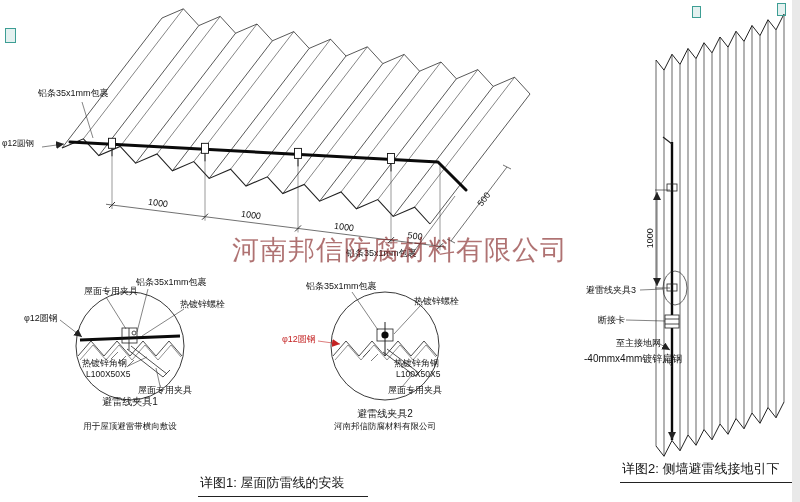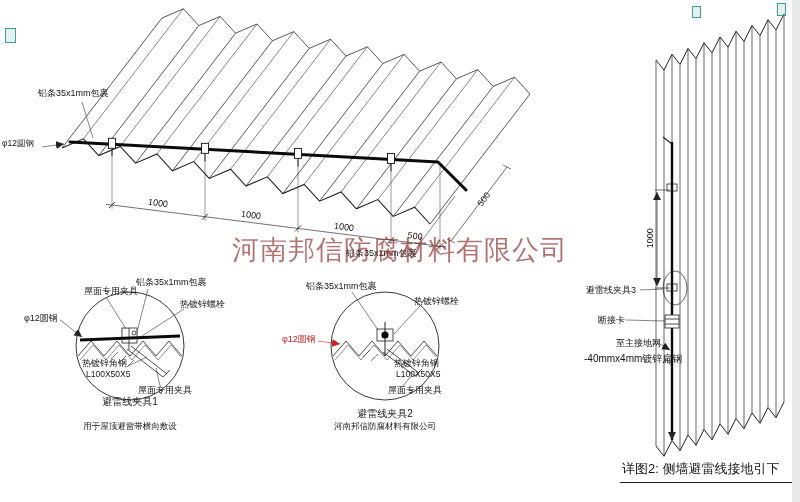--- a/index.html
+++ b/index.html
@@ -214,18 +214,19 @@
   <div class="lbl ctr sm" style="left:325px;top:422px;width:120px">河南邦信防腐材料有限公司</div>
 
   <div class="lbl ctr rotm90" style="left:630px;top:233px;width:40px">1000</div>
   <div class="lbl" style="left:586px;top:285px">避雷线夹具3</div>
   <div class="lbl" style="left:598px;top:315px">断接卡</div>
   <div class="lbl" style="left:616px;top:338px">至主接地网</div>
   <div class="lbl md" style="left:584px;top:353px">-40mmx4mm镀锌扁钢</div>
 
   <div class="watermark">河南邦信防腐材料有限公司</div>
 
+  <div class="caption" style="left:198px;top:474px">详图1: 屋面防雷线的安装</div>
   <div class="caption" style="left:620px;top:460px">详图2: 侧墙避雷线接地引下</div>
 
   <div class="artifact" style="left:5px;top:28px;width:11px;height:15px"></div>
   <div class="artifact" style="left:692px;top:6px;width:9px;height:12px"></div>
   <div class="artifact" style="left:777px;top:3px;width:9px;height:13px"></div>
 </div>
 
 </body></html>

